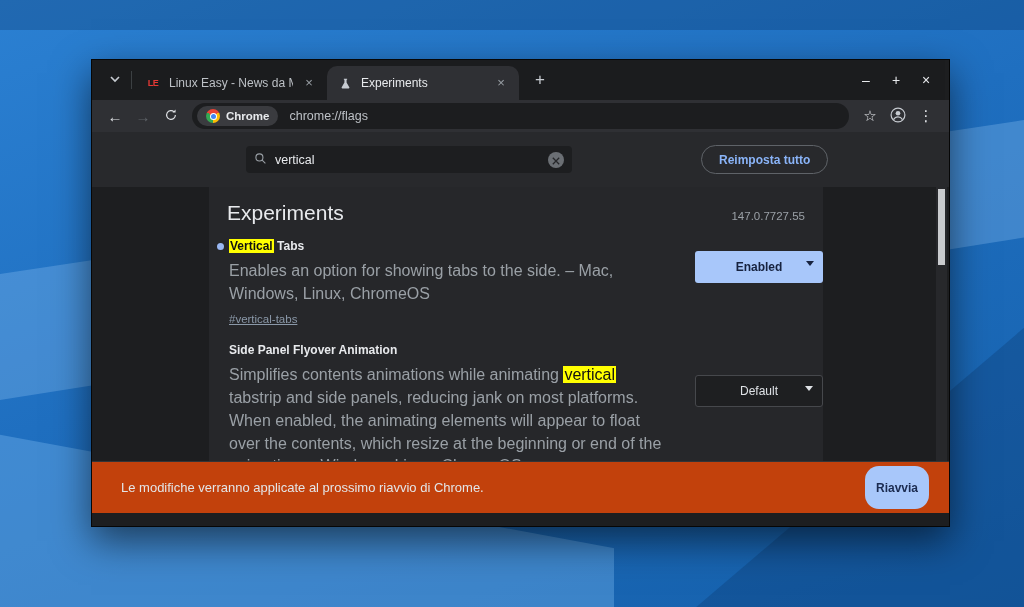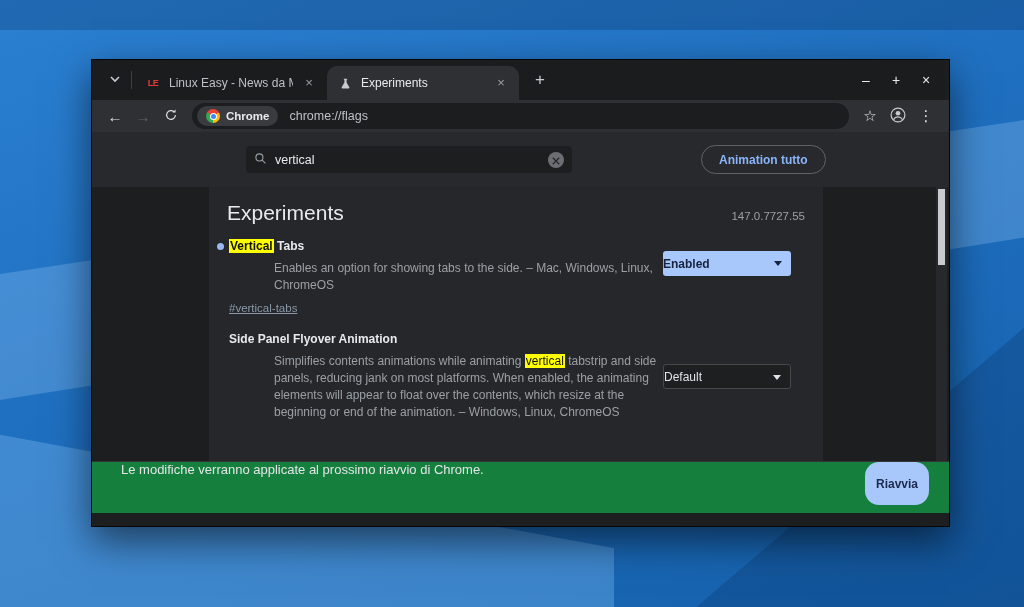--- a/index.html
+++ b/index.html
@@ -98,40 +98,40 @@
   .flag-tab.active { color:#8ab4f8; }
   .flag-tab.active::after { content:""; position:absolute; left:0; right:0;
     bottom:-1px; height:2px; background:#8ab4f8; }
 
   .flag { position:relative; padding:14px 160px 0 20px; }
   .flag.second { padding-top:16px; }
   .flag-dot { position:absolute; left:8px; top:18px; width:7px; height:7px;
     border-radius:50%; background:#99b7f2; }
   .flag-name { font-size:12px; font-weight:bold; color:#e8eaed; }
   .hl { background:#ffff00; color:#111; padding:0 1px; }
-  .flag-desc { margin-top:7px; font-size:12px; line-height:1.42; color:#9aa0a6; max-width:478px;margin-left:45px; }
+  .flag-desc { margin-top:7px; font-size:16px; line-height:1.42; color:#9aa0a6; max-width:478px; }
   .flag-link { display:inline-block; margin-top:8px; font-size:11.5px;
     color:#8a98a8; text-decoration:underline; cursor:pointer; }
-  .flag-select { position:absolute; right:32px; width:128px; height:25px;
-    display:flex; align-items:center; justify-content:flex-start; font-size:12px;
+  .flag-select { position:absolute; right:0; width:128px; height:32px;
+    display:flex; align-items:center; justify-content:center; font-size:12px;
     border-radius:3px; cursor:pointer; }
   .select-enabled { top:26px; background:#a8c7fa; color:#17233f; font-weight:bold; }
   .select-default { top:48px; background:#1e1f21; color:#dfe2e6; border:1px solid #46484c; }
   .caret { position:absolute; right:9px; top:10px; width:0; height:0;
     border-left:4px solid transparent; border-right:4px solid transparent;
     border-top:5px solid currentColor; }
 
   .scrollbar { position:absolute; right:2px; top:0; bottom:0; width:11px; background:#27282b; }
   .scroll-thumb { position:absolute; left:2px; right:2px; top:2px; height:76px;
     background:#c9cbce; cursor:pointer; }
 
   
   .restart-bar { position:absolute; left:0; right:0; bottom:13px; height:52px;
-    background:#15803d; border-top:1px solid #333437;
-    display:flex; padding:0 20px 0 29px; }
+    background:#c2410c; border-top:1px solid #333437;
+    display:flex; align-items:center; padding:0 20px 0 29px; }
   .restart-text { flex:1; color:#e3e5e8; font-size:13px; }
   .restart-btn { width:64px; height:43px; border-radius:14px; background:#a8c7fa;
     color:#1b2b50; font-size:12px; font-weight:bold; display:flex;
     align-items:center; justify-content:center; cursor:pointer; }
 </style>
 </head>
 <body>
 
 <div class="desktop">
   <div class="wp-band-top"></div>
@@ -214,21 +214,21 @@
       </span>
       <span class="search-value">vertical</span>
       <span class="clear-btn">
         <span>
           <svg width="8" height="8" viewBox="0 0 10 10">
               <path d="M1 1l8 8M9 1l-8 8" stroke="#26272a" stroke-width="1.6"></path>
             </svg>
         </span>
       </span>
     </div>
-    <div class="reset-btn">Animation tutto</div>
+    <div class="reset-btn">Reimposta tutto</div>
   </div>
 
   <div class="content">
     <div class="panel">
       <div class="panel-head">
         <div class="page-title">Experiments</div>
         <div class="version">147.0.7727.55</div>
       </div>
 
       <div class="flag">

